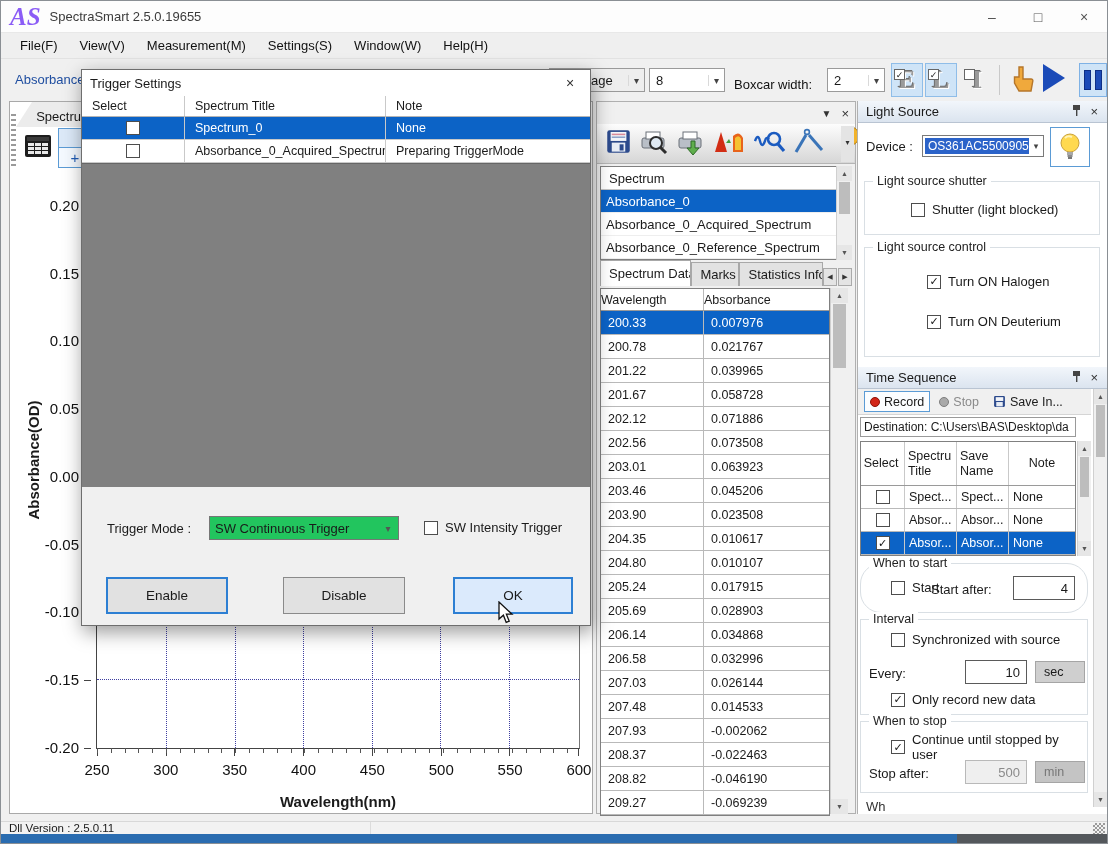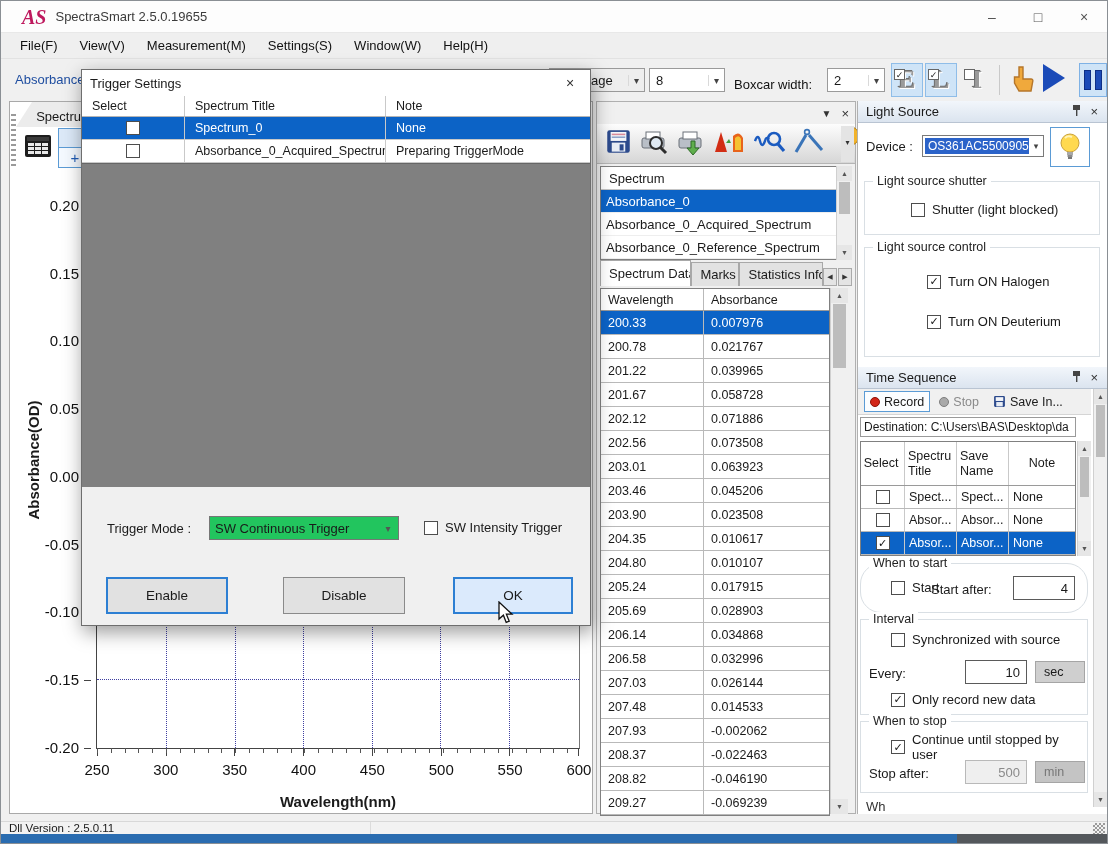--- a/index.html
+++ b/index.html
@@ -4,22 +4,22 @@
 <style>
   html,body{margin:0;padding:0;background:#222;}
   #app{position:relative;width:1108px;height:844px;background:#f0f0f0;
        font-family:"Liberation Sans",sans-serif;color:#1a1a1a;overflow:hidden;
        border:1px solid #8a8f94;box-sizing:border-box;}
   *{box-sizing:border-box;}
 
   
   .titlebar{position:absolute;left:0;top:0;width:100%;height:32px;background:#fdfdfd;
             border-bottom:1px solid #e8e8e8;display:flex;align-items:center;}
-  .app-logo{margin-left:21px;font-family:"Liberation Serif",serif;font-style:italic;
-            font-weight:bold;font-size:20px;color:#be185d;line-height:1;}
+  .app-logo{margin-left:9px;font-family:"Liberation Serif",serif;font-style:italic;
+            font-weight:bold;font-size:25px;color:#8b5cf6;line-height:1;}
   .app-title{margin-left:9px;font-size:13px;color:#3b3b3b;}
   .win-btns{position:absolute;right:0;top:0;height:32px;display:flex;}
   .win-btn{width:46px;height:32px;display:flex;align-items:center;justify-content:center;
            font-size:14px;color:#555;cursor:default;}
 
   
   .menubar{position:absolute;left:0;top:32px;width:100%;height:26px;background:#efefef;
            display:flex;align-items:center;padding-left:8px;border-bottom:1px solid #e2e2e2;}
   .menu-item{font-size:13px;padding:3px 11px;color:#111;}
 
@@ -102,21 +102,21 @@
   .sbar .thumb{background:#bdbdbd;margin:1px 2px;}
   .mid-tabs{position:absolute;left:3px;top:158px;right:3px;height:26px;display:flex;align-items:flex-end;}
   .mtab{height:24px;display:flex;align-items:center;padding:0 8px;font-size:13px;background:#e2e2e2;
         border:1px solid #a8a8a8;border-bottom:none;white-space:nowrap;overflow:hidden;}
   .mtab.active{background:#fff;height:26px;font-size:13px;}
   .tab-arrows{margin-left:auto;display:flex;gap:1px;}
   .tab-arrows span{width:14px;height:18px;background:#e4e4e4;border:1px solid #aaa;font-size:7px;
                    display:flex;align-items:center;justify-content:center;color:#333;}
   .sdt{position:absolute;left:3px;top:186px;width:230px;background:#fff;border:1px solid #808080;}
   .sdt-head{display:flex;height:22px;border-bottom:1px solid #9a9a9a;background:#fff;}
-  .sdt-head div{font-size:12.5px;display:flex;align-items:center;padding-left:7px;}
+  .sdt-head div{font-size:12.5px;display:flex;align-items:center;}
   .sdt-row{display:flex;height:24px;border-bottom:1px solid #b9b9b9;}
   .sdt-cell{font-size:12.5px;display:flex;align-items:center;padding-left:7px;overflow:hidden;}
   .cw{width:103px;border-right:1px solid #b9b9b9;}
   .ca2{flex:1;}
   .selected{background:#0c63c6;color:#fff;text-align:center;}
 
   
   .right-panel{position:absolute;left:856px;top:100px;width:250px;height:713px;background:#fff;
                border-left:1px solid #b0b0b0;}
   .dock-head{height:22px;background:linear-gradient(#f2f6fb,#dbe4ef);border-bottom:1px solid #b9c4d2;

